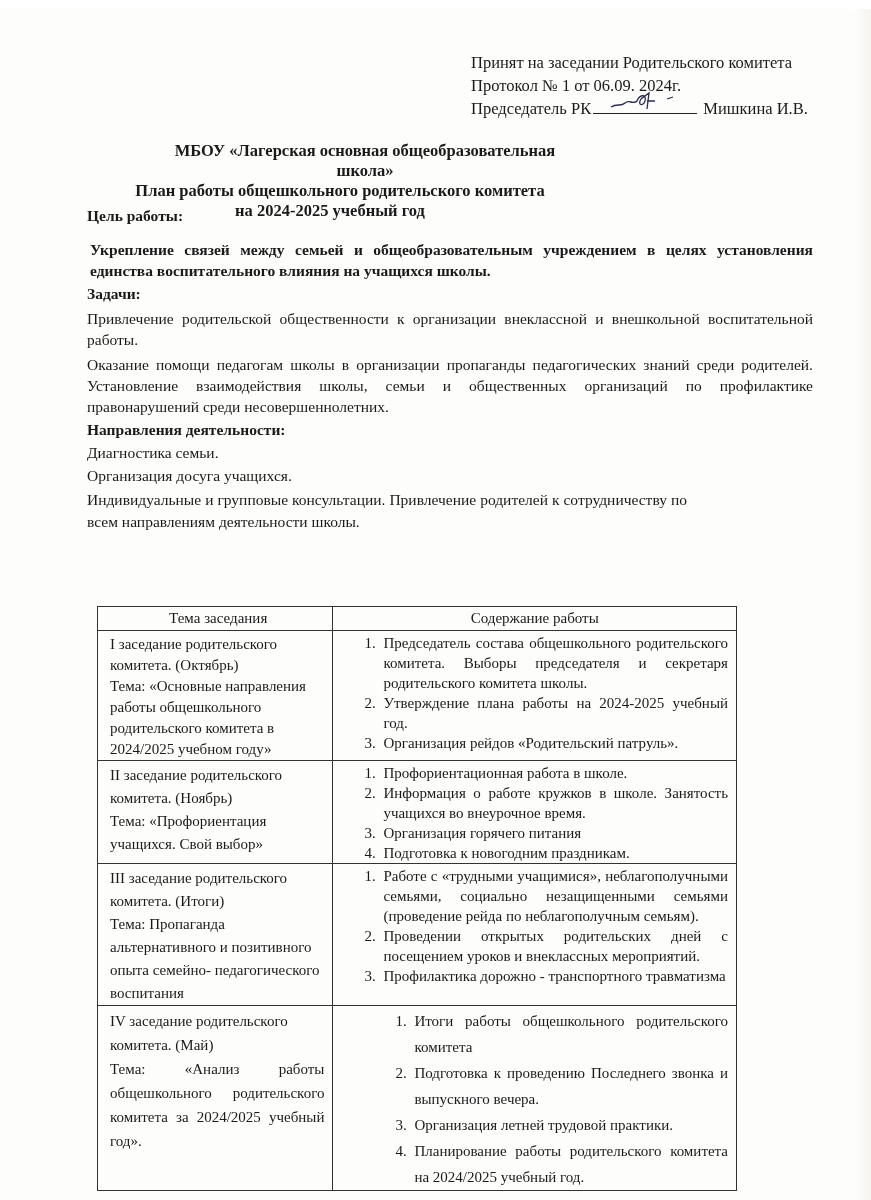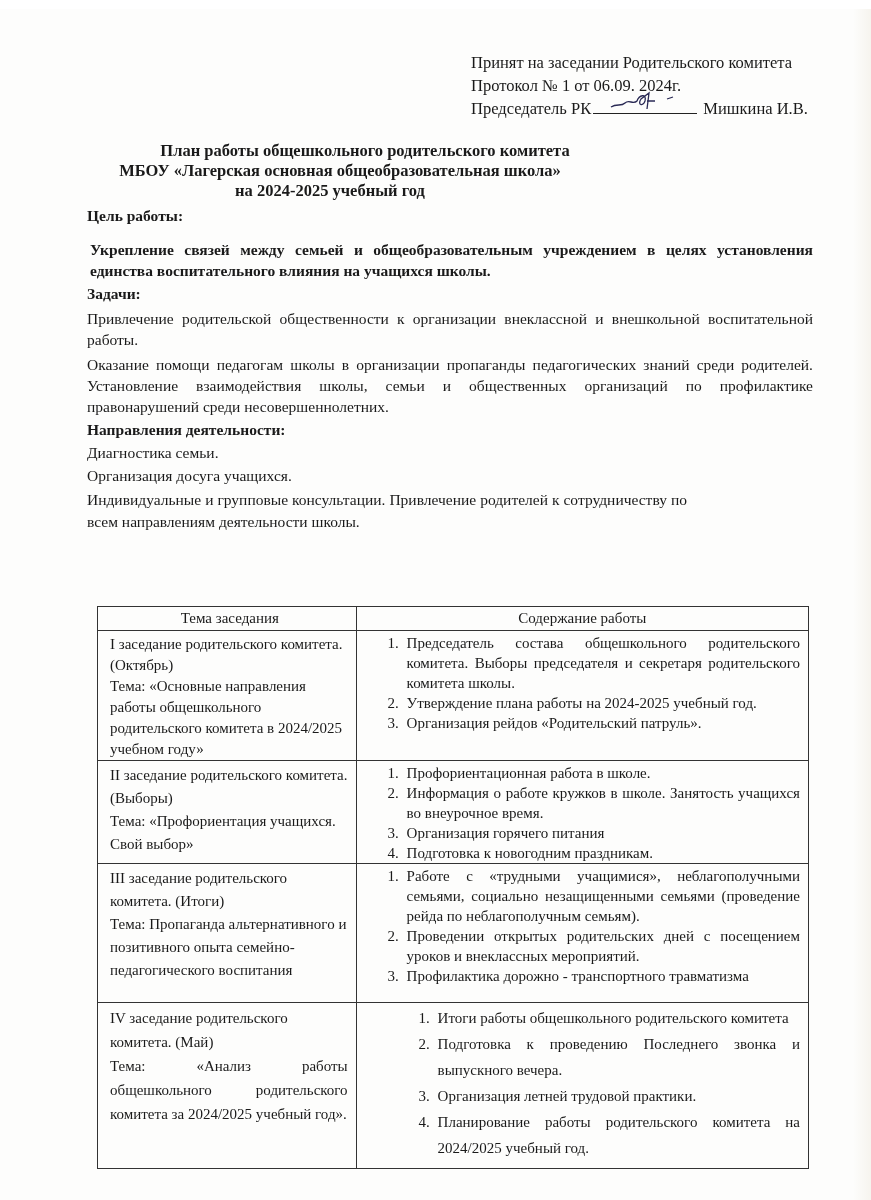--- a/index.html
+++ b/index.html
@@ -16,21 +16,21 @@
   .title div:nth-child(1) { padding-left: 70px; }
   .title div:nth-child(2) { padding-left: 20px; }
   .body-text { position: absolute; left: 87px; top: 196px; width: 726px; font-size: 15.5px; }
   .h { font-weight: bold; line-height: 22px; margin: 0; }
   .p { margin: 0; line-height: 21px; text-align: justify; }
   .goal { padding-left: 3px; margin-top: 12px; font-weight: bold; }
   .tasks { margin-top: 3px; }
   .gap { height: 4px; }
   .dir-item { line-height: 23px; margin: 0; }
   table.plan {
-    position: absolute; left: 97px; top: 597px; width: 712px;
+    position: absolute; left: 97px; top: 597px; width: 640px;
     border-collapse: collapse; font-size: 15px;
   }
   table.plan td, table.plan th { border: 1px solid #333; vertical-align: top; padding: 0; }
   table.plan th { font-weight: normal; text-align: center; height: 23px; line-height: 22px; }
   .c1 { width: 260px; padding-left: 6px !important; }
   .c2 { width: 469px; }
   .tcell { padding: 3px 8px 0 6px; line-height: 21px; }
   ol.items { margin: 2px 0 0 0; padding: 0 8px 0 46px; }
   ol.items li { line-height: 20px; text-align: justify; padding-left: 4px; }
   .r1 { height: 123px; }
@@ -52,22 +52,22 @@
     <div>Протокол № 1 от 06.09. 2024г.</div>
     <div>
       <span>Председатель РК</span><span class="sigline"><svg class="sig" width="80" height="24" viewBox="0 0 80 24">
             <path d="M4 18 C10 14, 14 18, 18 14 S 26 16, 30 12 C 32 6, 40 4, 38 12 C 36 18, 30 16, 34 10 L 42 4 L 40 20 M 40 12 L 48 12 M 60 10 L 66 8" fill="none" stroke="#2a2a55" stroke-width="1.3"></path>
           </svg></span>
       <span>Мишкина И.В.</span>
     </div>
   </div>
 
   <div class="title">
+    <div>МБОУ «Лагерская основная общеобразовательная школа»</div>
     <div>План работы общешкольного родительского комитета</div>
-    <div>МБОУ «Лагерская основная общеобразовательная школа»</div>
     <div>на 2024-2025 учебный год</div>
   </div>
 
   <div class="body-text">
     <p class="h">Цель работы:</p>
     <p class="p goal">Укрепление связей между семьей и общеобразовательным учреждением в целях установления единства воспитательного влияния на учащихся школы.</p>
 
     <p class="h" style="margin-top:2px">Задачи:</p>
     <p class="p tasks">Привлечение родительской общественности к организации внеклассной и внешкольной воспитательной работы.</p>
     <div class="gap"></div>
@@ -98,21 +98,21 @@
           <ol class="items">
             <li>Председатель состава общешкольного родительского комитета. Выборы председателя и секретаря родительского комитета школы.</li>
             <li>Утверждение плана работы на 2024-2025 учебный год.</li>
             <li>Организация рейдов «Родительский патруль».</li>
           </ol>
         </td>
       </tr>
       <tr class="r2">
         <td class="c1">
           <div class="tcell" style="line-height:23px">
-            <div>II заседание родительского комитета. (Выборы)</div>
+            <div>II заседание родительского комитета. (Ноябрь)</div>
             <div>Тема: «Профориентация учащихся. Свой выбор»</div>
           </div>
         </td>
         <td class="c2">
           <ol class="items">
             <li>Профориентационная работа в школе.</li>
             <li>Информация о работе кружков в школе. Занятость учащихся во внеурочное время.</li>
             <li>Организация горячего питания</li>
             <li>Подготовка к новогодним праздникам.</li>
           </ol>

